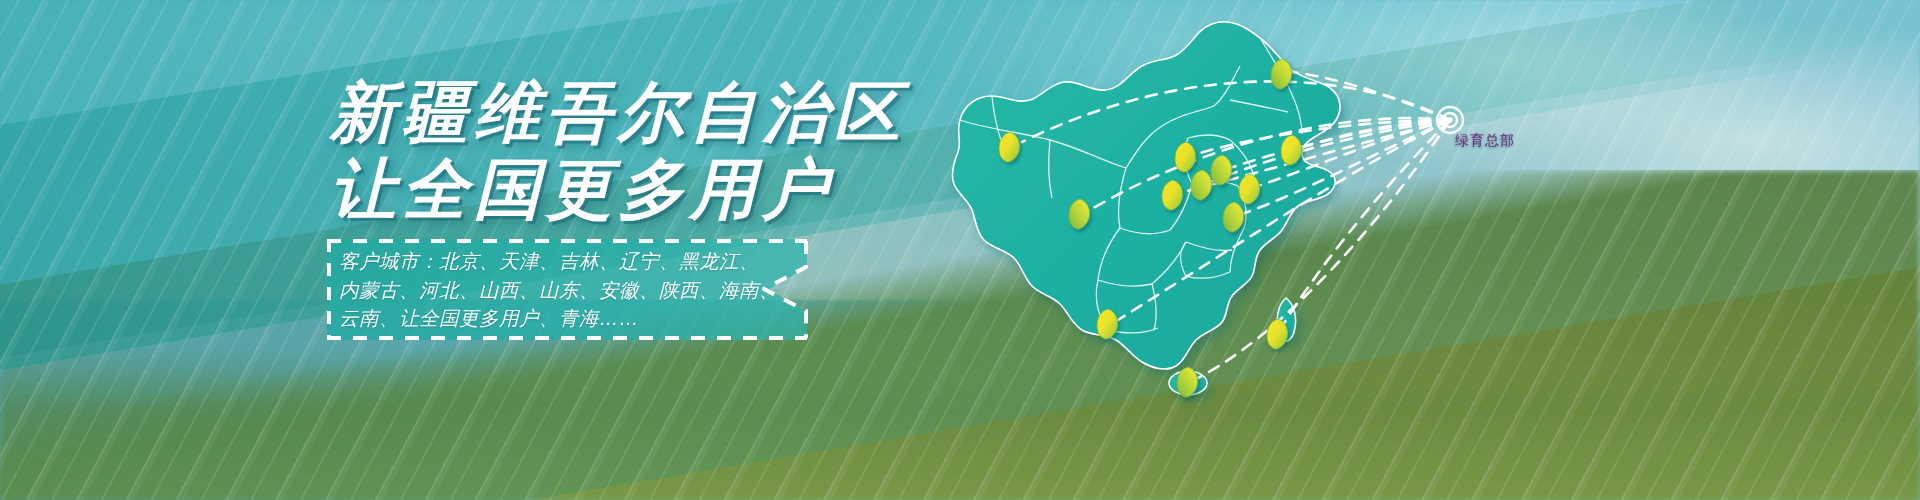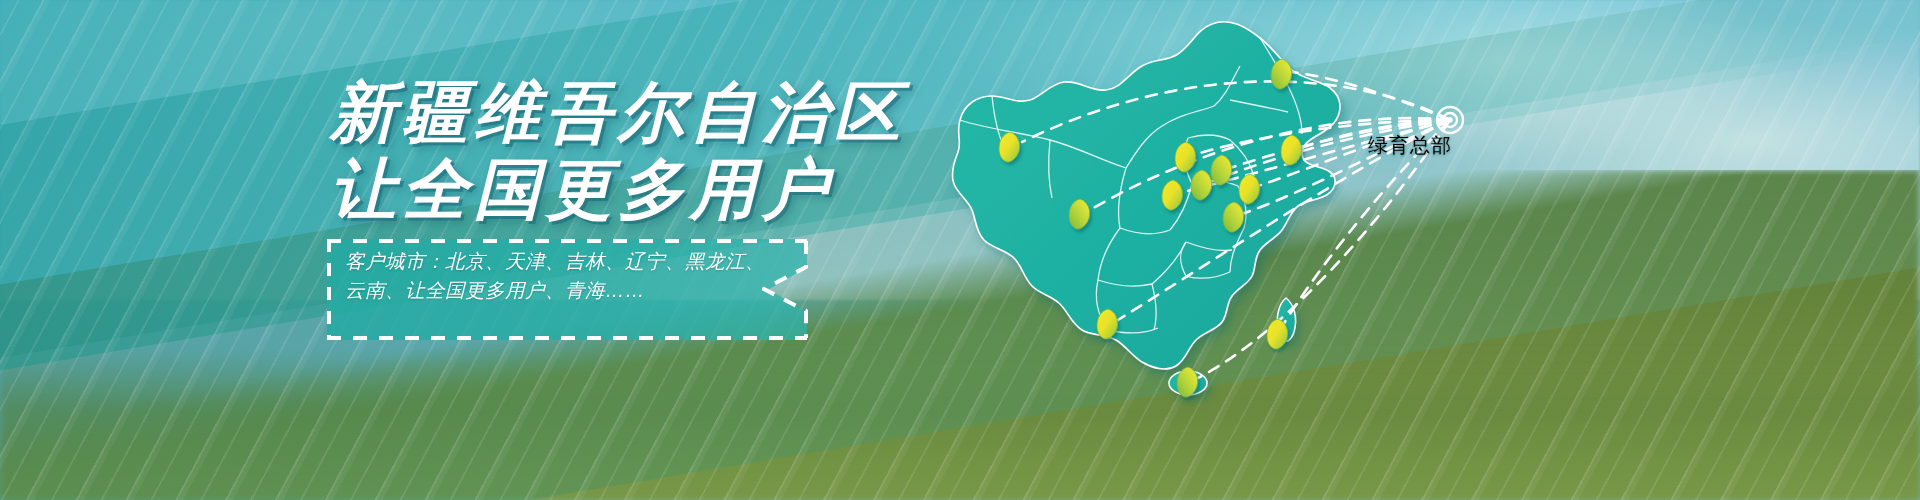--- a/index.html
+++ b/index.html
@@ -128,44 +128,44 @@
   .caption-dash-b { bottom:0; }
   .caption-dash-l {
     position:absolute; left:0; top:0; width:4px; height:100%;
     background:repeating-linear-gradient(180deg,#fff 0 13px, rgba(255,255,255,0) 13px 24px);
   }
   .caption-notch {
     position:absolute; right:-1px; top:0; width:46px; height:100%;
   }
   .caption-notch svg { display:block; width:46px; height:101px; }
   .caption-text {
-    position:absolute; left:18px; top:8px; right:46px;
+    position:absolute; left:12px; top:8px; right:46px;
   }
   .caption-text .cline {
     font-size:19.5px;
     line-height:28.5px;
     font-style:italic;
     color:#ffffff;
     letter-spacing:.5px;
     white-space:nowrap;
     text-shadow:0 1px 2px rgba(12,85,90,.35);
   }
 
   
   .map-layer {
     position:absolute; left:930px; top:0; width:560px; height:500px;
     z-index:5;
   }
   .map-layer svg { display:block; width:560px; height:500px; overflow:visible; }
 
   .hq-label {
-    position:absolute; left:1368px; top:132px;
+    position:absolute; left:1455px; top:132px;
     z-index:9;
-    font-size:20px;
-    color:#000000;
+    font-size:14px;
+    color:#701a75;
     letter-spacing:1px;
     white-space:nowrap;
     text-shadow:0 1px 3px rgba(10,70,80,.6);
   }
 </style>
 </head>
 <body>
 
 <div id="banner">
 
@@ -353,17 +353,18 @@
     <div class="caption-dash-t"></div>
     <div class="caption-dash-b"></div>
     <div class="caption-dash-l"></div>
     <div class="caption-notch">
       <svg viewBox="0 0 46 101" xmlns="http://www.w3.org/2000/svg">
         <polyline points="44,2 44,28 2,50 44,72 44,99" fill="none" stroke="#ffffff" stroke-width="4" stroke-dasharray="13 11" stroke-linecap="butt"></polyline>
       </svg>
     </div>
     <div class="caption-text">
       <div class="cline">客户城市：北京、天津、吉林、辽宁、黑龙江、</div>
+      <div class="cline">内蒙古、河北、山西、山东、安徽、陕西、海南、</div>
       <div class="cline">云南、让全国更多用户、青海……</div>
     </div>
   </div>
 
 </div>
 
 </body></html>

